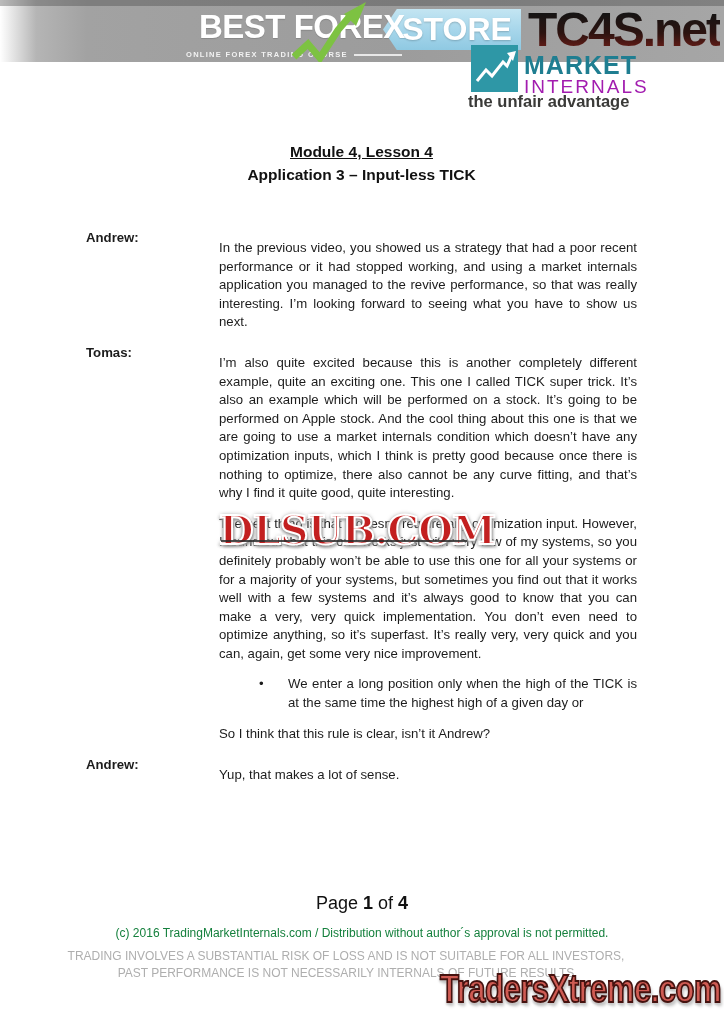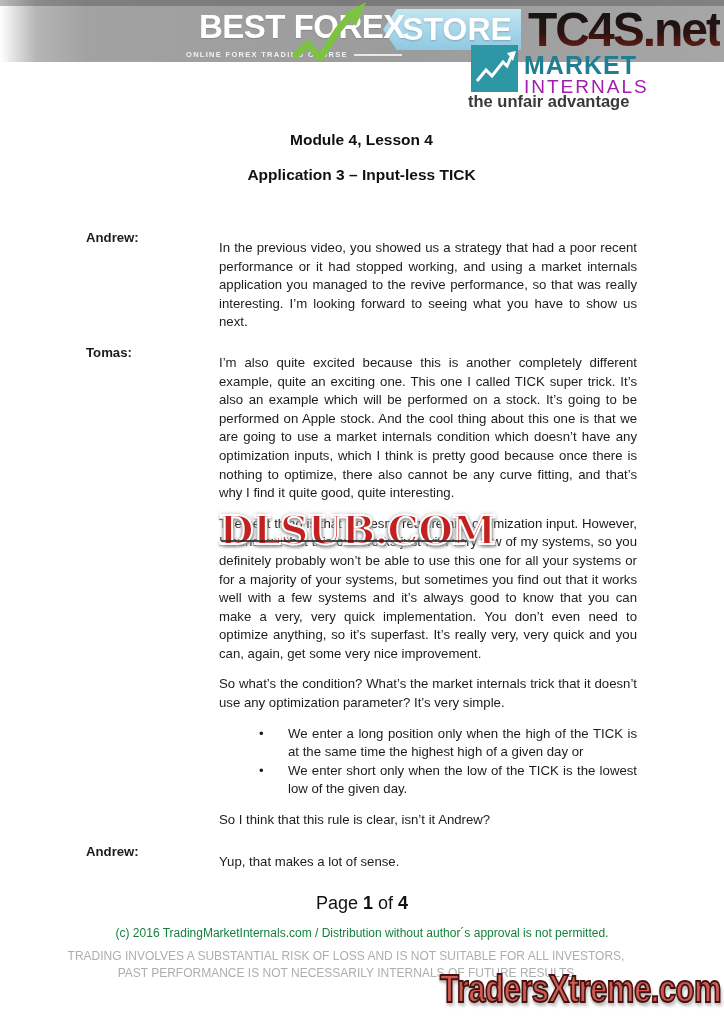--- a/index.html
+++ b/index.html
@@ -59,21 +59,21 @@
     font-size:19px; color:#a21caf; letter-spacing:2px;
   }
   .mi-tagline{
     position:absolute; left:468px; top:92px; z-index:4;
     font-size:16.5px; font-weight:bold; color:#3a3a38;
   }
 
   
   .doc-title{ position:absolute; left:86px; width:551px; text-align:center;
     font-weight:bold; font-size:15.5px; color:#111; }
-  .doc-title.t1{ top:131px; }
+  .doc-title.t1{ top:143px;text-decoration:underline; }
   .doc-title.t2{ top:166px; }
 
   
   .transcript{ position:absolute; left:86px; top:229px; width:551px; }
   .row{ display:flex; align-items:flex-start; }
   .speaker{ width:133px; flex:0 0 133px; font-weight:bold; font-size:13.2px; line-height:18.6px; }
   .content{ width:418px;margin-top:10px; }
   .para{ font-size:13.2px; line-height:18.6px; text-align:justify; margin-bottom:12px; }
   .para.last{ margin-bottom:0; }
   .wm-wrap{ position:relative; }
@@ -152,24 +152,22 @@
     </div>
 
     <div class="row">
       <div class="speaker">Tomas:</div>
       <div class="content">
         <p class="para">I’m also quite excited because this is another completely different example, quite an exciting one. This one I called TICK super trick. It’s also an example which will be performed on a stock. It’s going to be performed on Apple stock. And the cool thing about this one is that we are going to use a market internals condition which doesn’t have any optimization inputs, which I think is pretty good because once there is nothing to optimize, there also cannot be any curve fitting, and that’s why I find it quite good, quite interesting.</p>
         <div class="wm-wrap">
           <p class="para">The best thing is that it doesn’t require any optimization input. However, I found out that this one works just with very few of my systems, so you definitely probably won’t be able to use this one for all your systems or for a majority of your systems, but sometimes you find out that it works well with a few systems and it’s always good to know that you can make a very, very quick implementation. You don’t even need to optimize anything, so it’s superfast. It’s really very, very quick and you can, again, get some very nice improvement.</p>
           <div class="watermark">DLSUB.COM</div>
         </div>
-        <p class="para">So what’s the condition? What’s the market internals trick that it doesn’t use any optimization parameter? It’s very simple.</p>
         <ul class="bullets">
           <li>We enter a long position only when the high of the TICK is at the same time the highest high of a given day or</li>
-          <li>We enter short only when the low of the TICK is the lowest low of the given day.</li>
         </ul>
         <p class="para last">So I think that this rule is clear, isn’t it Andrew?</p>
       </div>
     </div>
 
     <div class="row second">
       <div class="speaker">Andrew:</div>
       <div class="content">
         <p class="para last">Yup, that makes a lot of sense.</p>
       </div>

